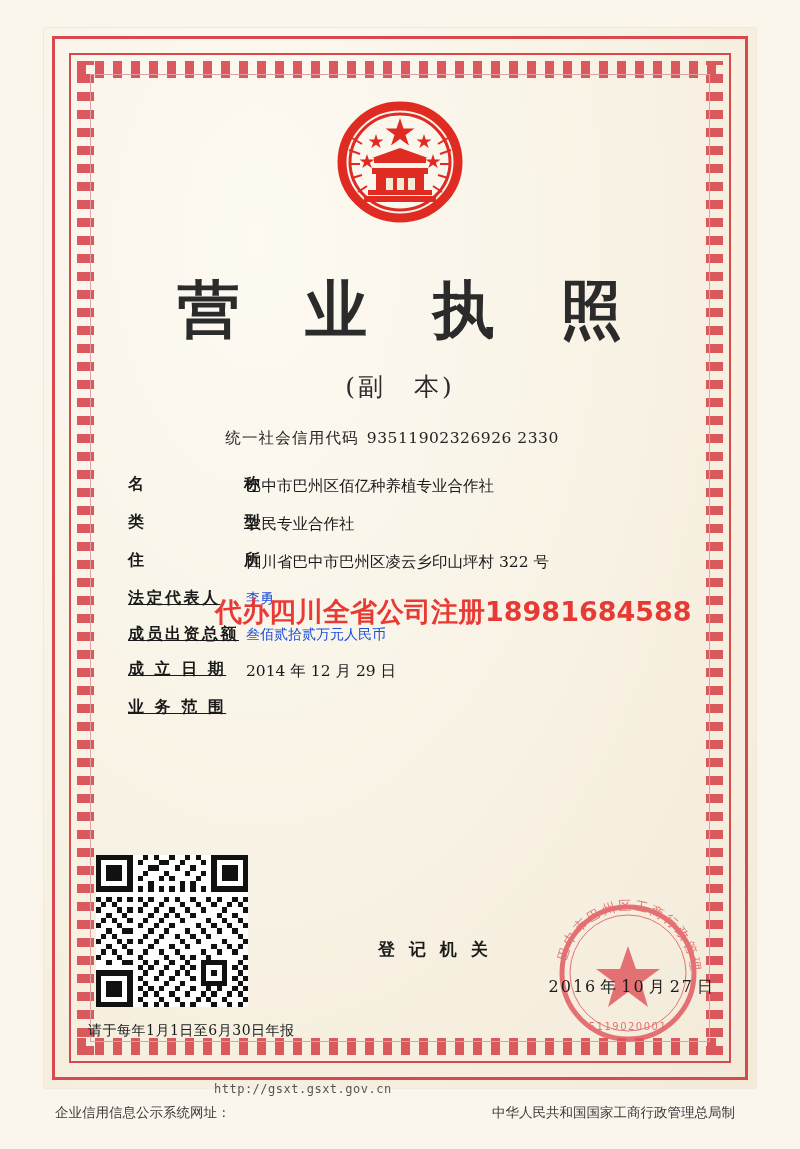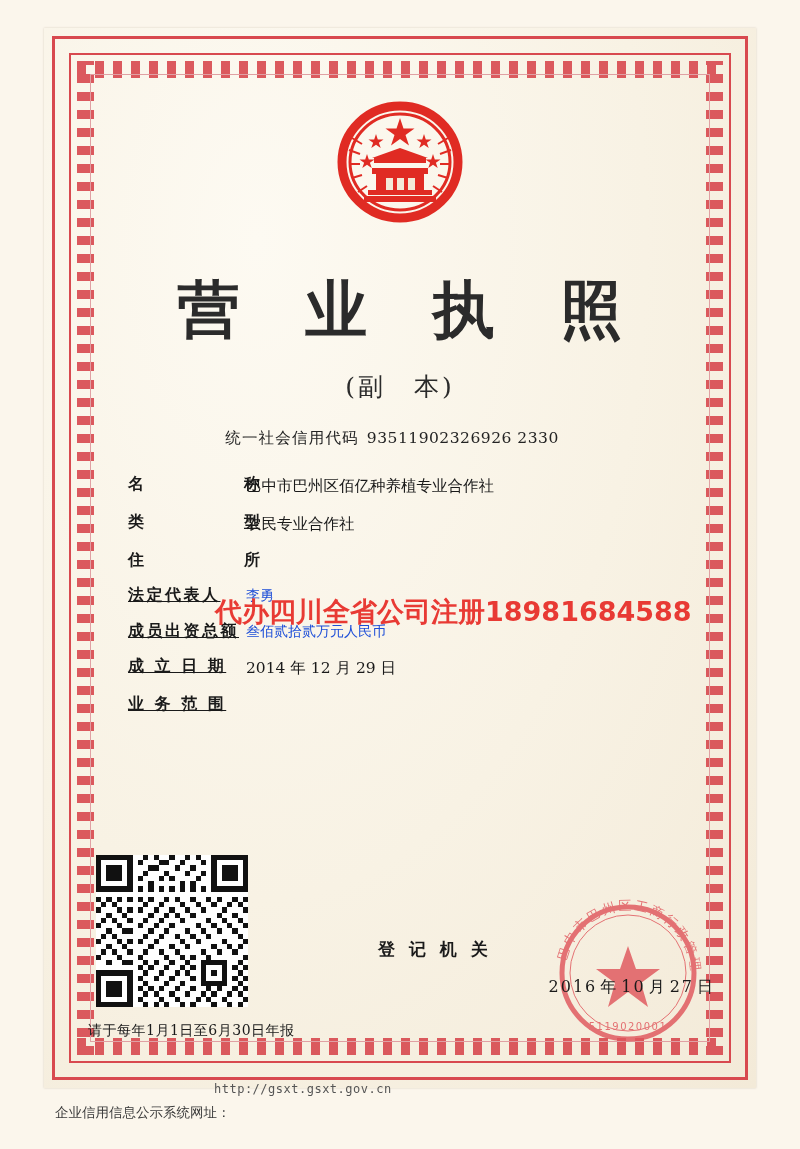--- a/index.html
+++ b/index.html
@@ -319,20 +319,21 @@
     <div class="field-row">
       <div class="field-label lbl-4">名　　　称</div>
       <div class="field-value">巴中市巴州区佰亿种养植专业合作社</div>
     </div>
     <div class="field-row">
       <div class="field-label lbl-4">类　　　型</div>
       <div class="field-value">农民专业合作社</div>
     </div>
     <div class="field-row">
       <div class="field-label lbl-4">住　　　所</div>
+      <div class="field-value">四川省巴中市巴州区凌云乡印山坪村 322 号</div>
     </div>
     <div class="field-row">
       <div class="field-label lbl-5">法定代表人</div>
       <div class="field-value value-handwrite">李勇</div>
     </div>
     <div class="field-row">
       <div class="field-label lbl-5">成员出资总额</div>
       <div class="field-value value-handwrite">叁佰贰拾贰万元人民币</div>
     </div>
     <div class="field-row">
@@ -626,13 +627,14 @@
 
   <div id="issue-date">
     <span>2016</span><span class="dt">年</span><span>10</span><span class="dt">月</span><span>27</span><span class="dt">日</span>
   </div>
 
 </div>
 
 <div id="footer">
   <div id="footer-left">企业信用信息公示系统网址：</div>
   <div id="footer-url">http://gsxt.gsxt.gov.cn</div>
+  <div id="footer-right">中华人民共和国国家工商行政管理总局制</div>
 </div>
 
 </body></html>

